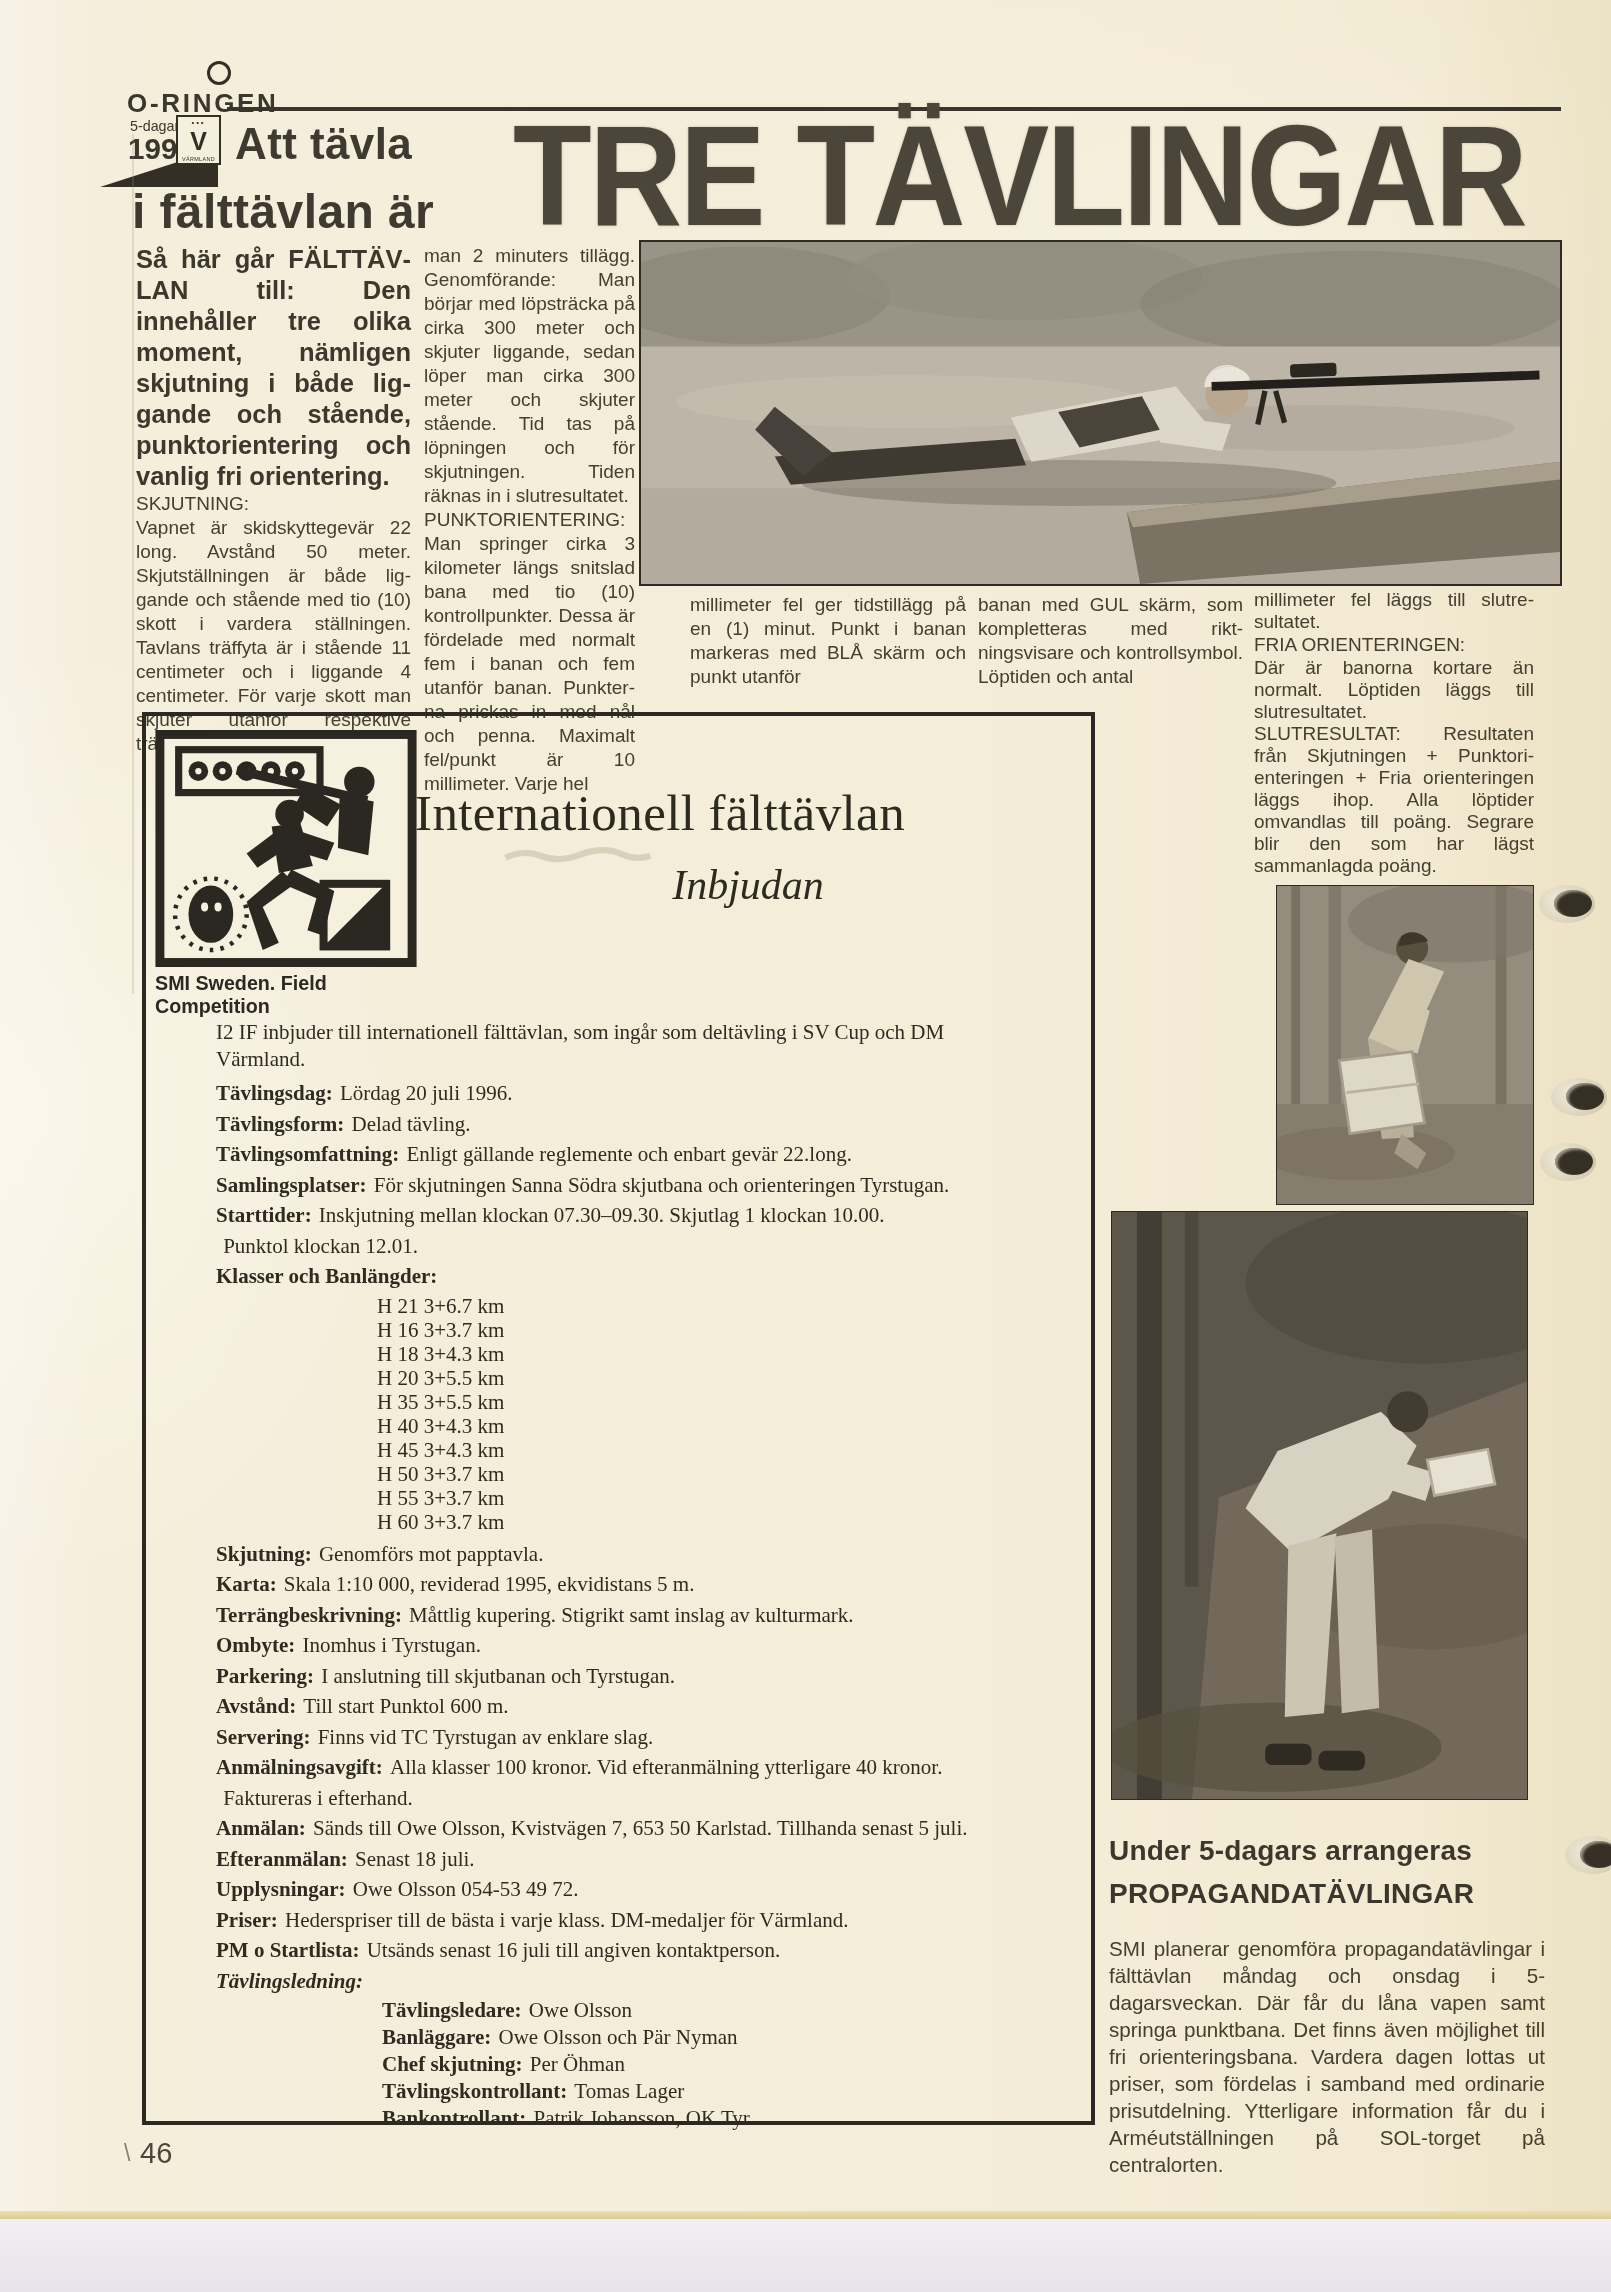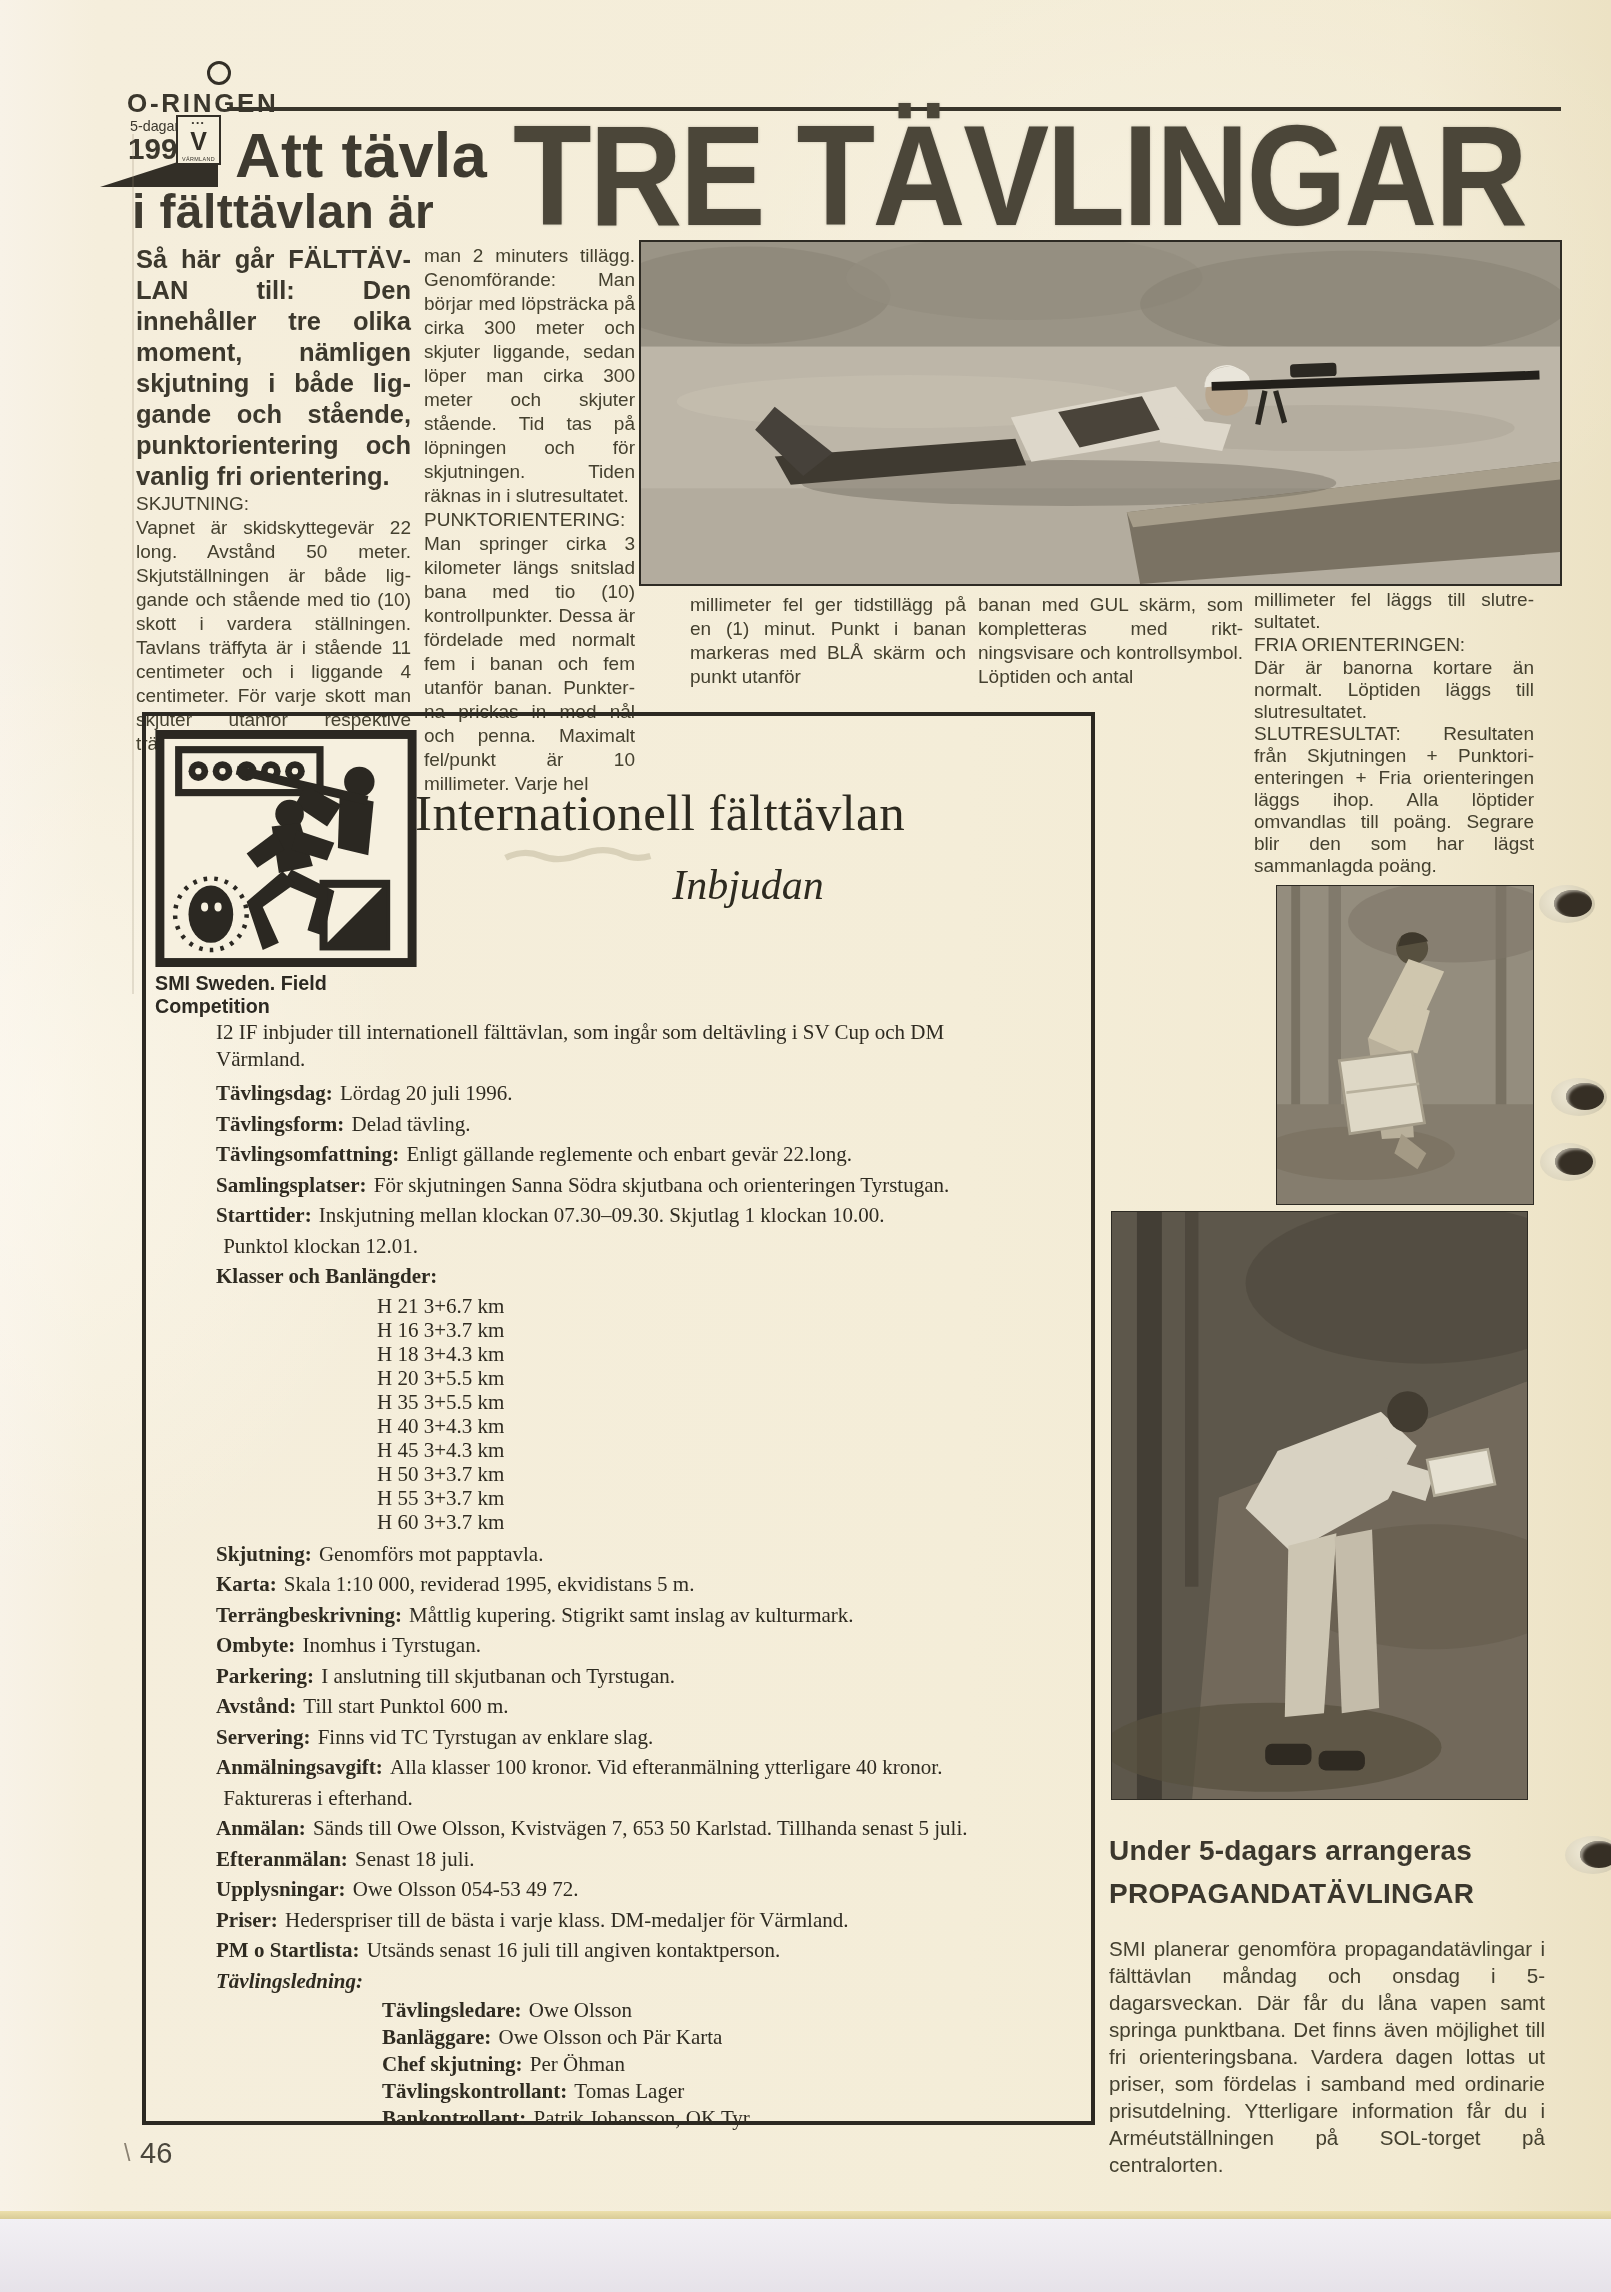--- a/index.html
+++ b/index.html
@@ -37,21 +37,21 @@
   .logo-year{position:absolute;left:128px;top:132px;font-size:29.6px;font-weight:bold;color:#3b372d;}
   .stopwatch{position:absolute;left:207px;top:63px;width:19.7px;height:21.5px;}
   .stopwatch .dial{position:absolute;left:0;bottom:0;width:18px;height:18px;border-radius:50%;
     border:3.6px solid #332f27;background:#f4edd9;}
   .stopwatch .crown{position:absolute;left:7.2px;top:0;width:7.2px;height:5.4px;background:#332f27;}
   .v-emblem{position:absolute;left:176px;top:115px;width:45px;height:50px;border:2.7px solid #332f27;
     background:#f5efdd;z-index:2;text-align:center;box-sizing:border-box;}
   .v-emblem .v{font-size:25px;font-weight:bold;color:#332f27;line-height:30px;display:block;}
   .v-emblem .dots{display:block;font-size:8px;letter-spacing:1.8px;color:#332f27;line-height:7.2px;margin-top:1.8px;}
   .v-emblem .land{display:block;font-size:5.4px;letter-spacing:0.4px;color:#332f27;line-height:7.2px;}
-  .kick1{position:absolute;left:235px;top:119px;font-size:63px;font-weight:bold;color:#3e3a30;letter-spacing:0.4px;}
+  .kick1{position:absolute;left:235px;top:119px;font-size:44px;font-weight:bold;color:#3e3a30;letter-spacing:0.4px;}
   .kick2{position:absolute;left:132px;top:184px;font-size:48px;font-weight:bold;color:#3e3a30;letter-spacing:0.4px;}
   .rule{position:absolute;left:227px;top:107px;width:1334px;height:3.6px;background:#39352b;}
   .tre{position:absolute;left:513px;top:104px;font-size:143px;font-weight:bold;line-height:1;
     letter-spacing:-2.7px;transform:scaleX(.90);transform-origin:left top;color:#4b4639;
     white-space:nowrap;text-shadow:0 0 2.7px rgba(70,64,52,.30);}
   
   .col{position:absolute;text-align:justify;font-size:19px;line-height:24px;color:#44402f;}
   .col .sec{margin:0;}
   .intro{font-weight:bold;font-size:25.5px;line-height:31px;margin-bottom:19.7px;color:#3c382d;}
   .subhead{margin:0 0 0 0;line-height:24px;}
@@ -371,21 +371,21 @@
         </div>
 
       <div class="inv-mgmt-heading">Tävlingsledning:</div>
       <div class="mgmt">
 
           <div class="inv-row">
             <span class="lbl">Tävlingsledare:</span><span>Owe Olsson</span>
           </div>
 
           <div class="inv-row">
-            <span class="lbl">Banläggare:</span><span>Owe Olsson och Pär Karta</span>
+            <span class="lbl">Banläggare:</span><span>Owe Olsson och Pär Nyman</span>
           </div>
 
           <div class="inv-row">
             <span class="lbl">Chef skjutning:</span><span>Per Öhman</span>
           </div>
 
           <div class="inv-row">
             <span class="lbl">Tävlingskontrollant:</span><span>Tomas Lager</span>
           </div>
 

